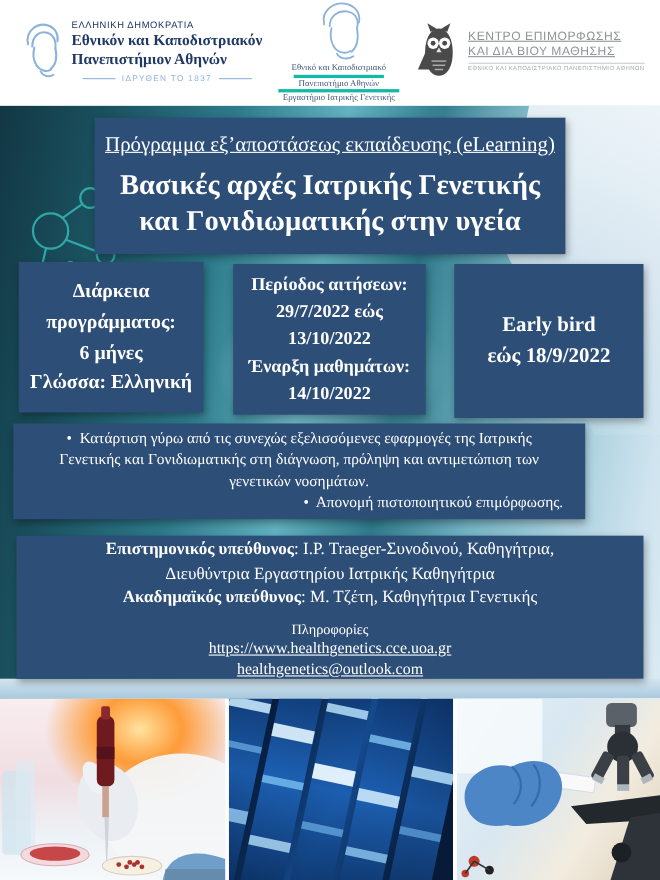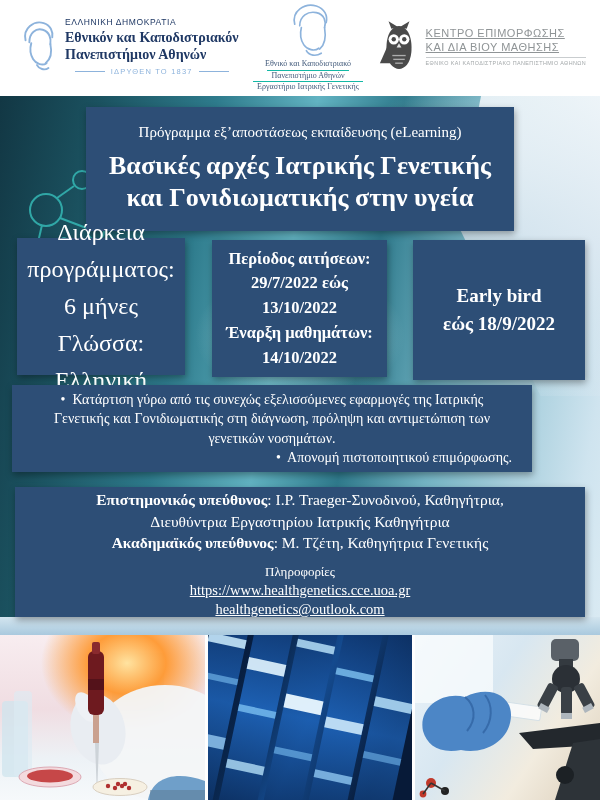--- a/index.html
+++ b/index.html
@@ -19,21 +19,21 @@
   .uoa-text { display:flex; flex-direction:column; }
   .uoa-republic { font-family:"Liberation Sans",sans-serif; font-size:8.5px; letter-spacing:.6px; color:#1f3864; margin-bottom:2px; }
   .uoa-name { font-size:14px; font-weight:bold; color:#1f3864; line-height:1.25; }
   .uoa-founded {
     margin-top:3px; font-family:"Liberation Sans",sans-serif; font-size:7.5px;
     letter-spacing:1.2px; color:#8db3dc; display:flex; align-items:center; justify-content:center; gap:6px;text-align:right;
   }
   .uoa-founded::before,.uoa-founded::after { content:""; height:1px; width:30px; background:#8db3dc; }
   .lab-logo { display:flex; flex-direction:column; align-items:center; margin-top:2px; }
   .lab-line { font-size:8px; color:#41597a; line-height:1.35; padding:0 4px; text-align:center; }
-  .lab-line + .lab-line { border-top:1px solid #14b8a6; }
+  .lab-line + .lab-line { border-top:3px solid #14b8a6; }
   .kedivim-logo { display:flex; align-items:center; gap:6px; margin-right:4px; }
   .kedivim-text { display:flex; flex-direction:column; }
   .kedivim-title { font-family:"Liberation Sans",sans-serif; font-size:11px; letter-spacing:.5px; color:#8f9496; line-height:1.3;text-decoration:underline; }
   .kedivim-sub { font-family:"Liberation Sans",sans-serif; font-size:5.4px; letter-spacing:.4px; color:#a3a8aa; margin-top:3px; border-top:1px solid #c9cdcf; padding-top:2px; }
   
   .art-bg {
     position:absolute; top:96px; left:0; width:600px; height:704px;
     background:
       radial-gradient(150px 95px at 50% 34%, rgba(225,248,252,.50), rgba(225,248,252,0) 70%),
       radial-gradient(170px 110px at 80% 8%, rgba(238,250,253,.45), rgba(238,250,253,0) 70%),
@@ -46,23 +46,23 @@
     opacity:.9;
   }
   .molecules { position:absolute; left:4px; top:140px; z-index:1; opacity:.85; }
   
   .navy {
     position:absolute; background:#2d4e76; color:#ffffff; text-align:center;
     display:flex; flex-direction:column; align-items:center; justify-content:center;
     box-shadow:1px 3px 7px rgba(0,0,0,.35); z-index:2;
   }
   .title-box { left:86px; top:107px; width:428px; height:124px; }
-  .title-sub { font-size:15px; margin-bottom:9px; }
+  .title-sub { font-size:19px; margin-bottom:9px;text-decoration:underline; }
   .title-main { font-size:26px; font-weight:bold; line-height:1.25; }
-  .duration-box { left:17px; top:238px; width:168px; height:137px; font-size:24px; font-weight:normal; line-height:1.55; }
+  .duration-box { left:17px; top:238px; width:168px; height:137px; font-size:18px; font-weight:bold; line-height:1.55; }
   .apps-box { left:212px; top:240px; width:175px; height:137px; font-size:16.5px; font-weight:bold; line-height:1.5; }
   .early-box { left:413px; top:240px; width:172px; height:140px; font-size:19px; font-weight:bold; line-height:1.5; }
   .bullets-box { left:12px; top:385px; width:520px; height:87px; font-size:14px; line-height:1.38; padding:6px 20px;align-items:flex-end; }
   .contact-box { left:15px; top:487px; width:570px; height:130px; font-size:15.5px; line-height:1.4; padding:10px 22px 6px; }
   .contact-info { font-size:13px; margin-top:9px; }
   .contact-link { color:#ffffff; text-decoration:underline; font-size:14.5px; line-height:1.3; }
   
   .light-band { position:absolute; left:0; top:617px; width:600px; height:18px; background:linear-gradient(#d3e5ef,#a9c9de); z-index:1; }
   .photo-strip { position:absolute; left:0; top:635px; width:600px; height:165px; display:flex; gap:3px; background:#ffffff; z-index:2; }
   .photo { height:165px; overflow:hidden; }

